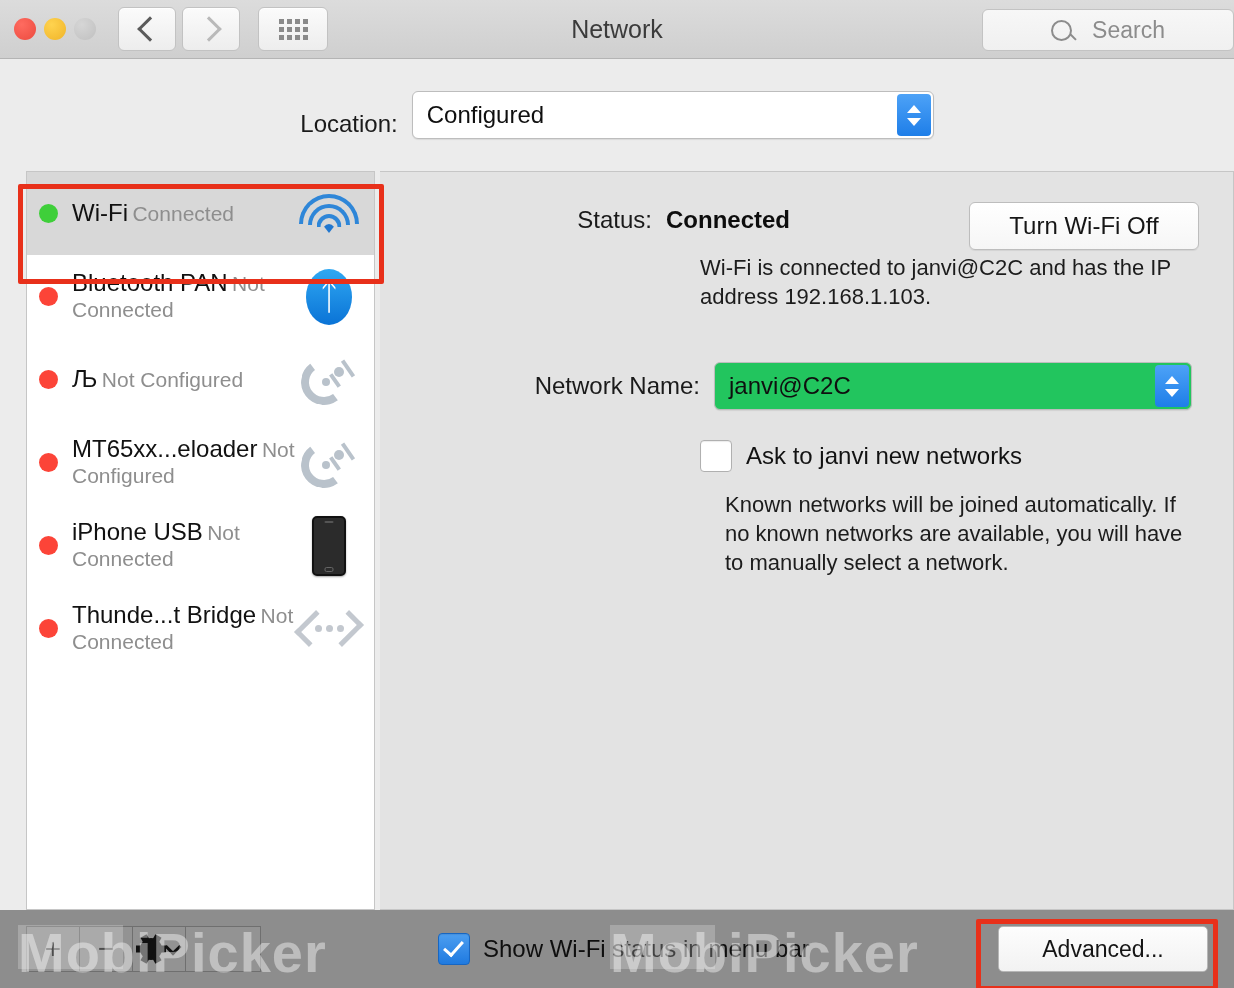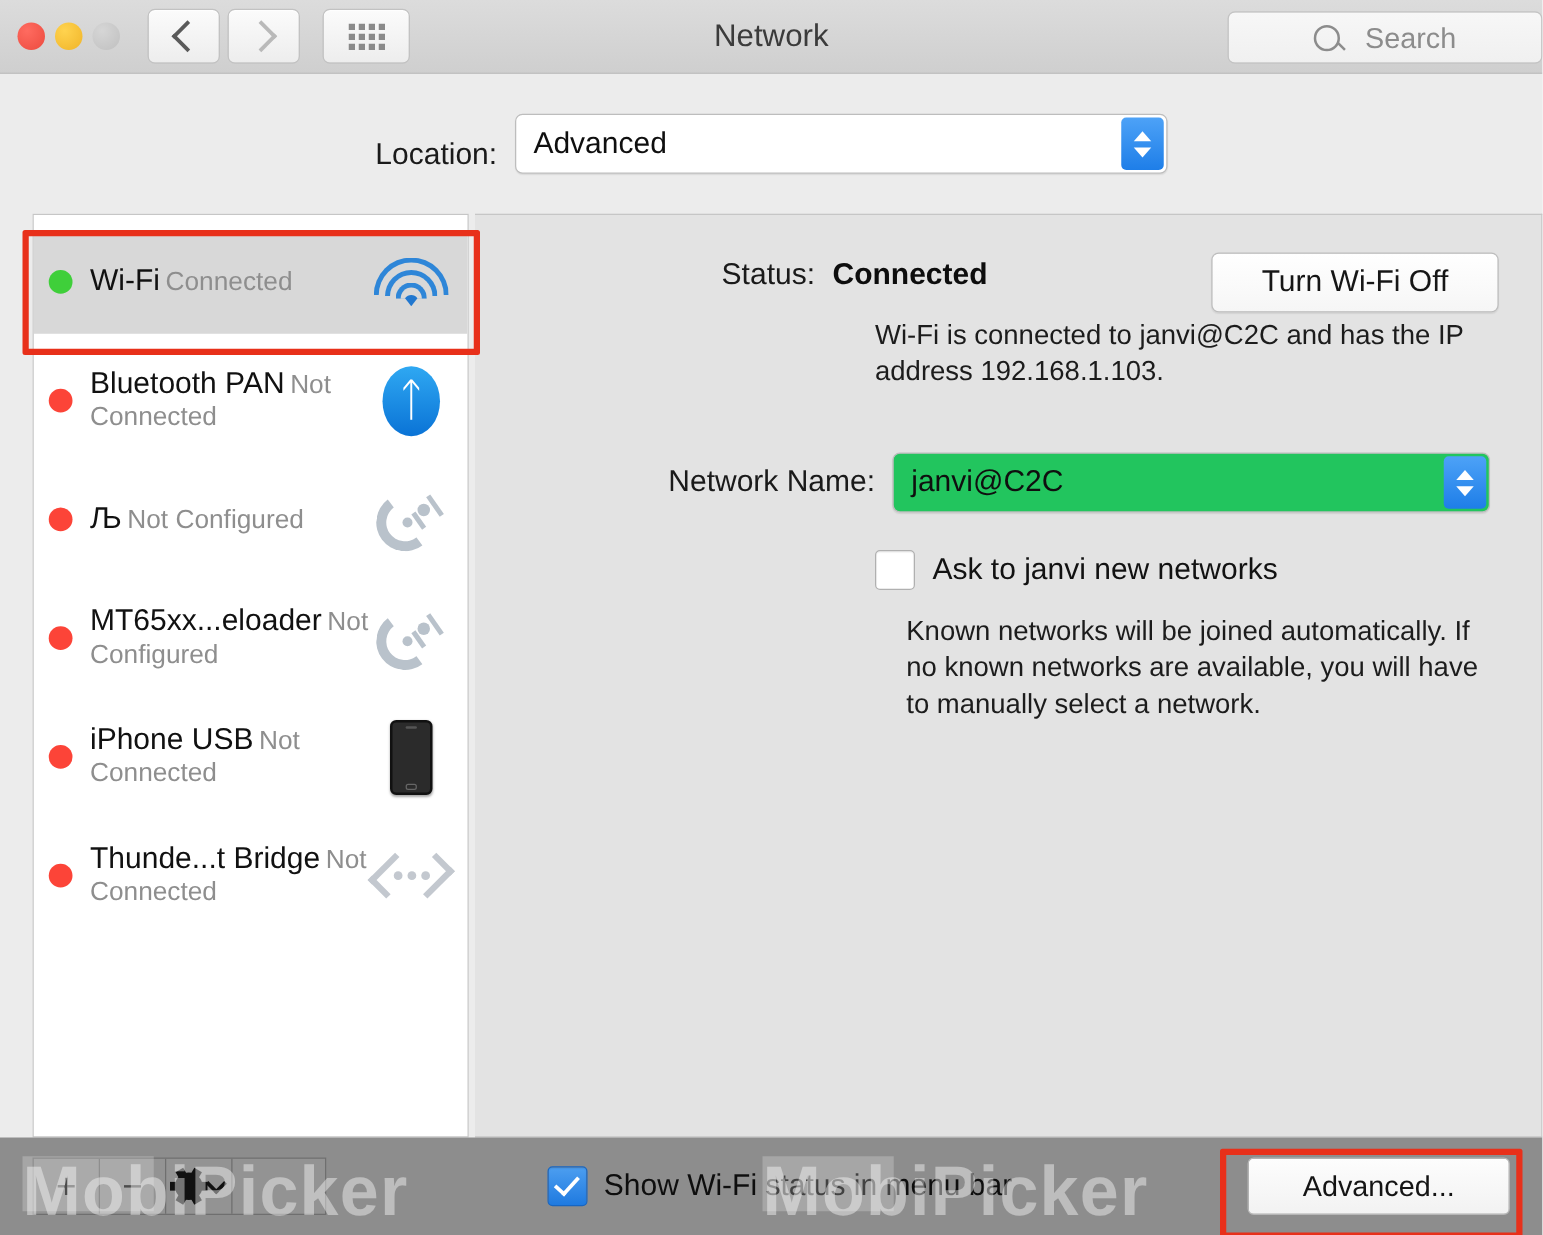--- a/index.html
+++ b/index.html
@@ -99,21 +99,20 @@
     margin-left: 26px;
     background: #ffffff;
     border: 1px solid #c6c6c6;
     overflow: hidden;
   }
   .srow {
     display: flex; align-items: center;
     height: 83px; padding: 0 14px 0 12px;
     box-sizing: border-box;
     position: relative;
-    margin-top: 12px;
   }
   .srow.selected { background: #d8d8d8; }
   .dot { width: 19px; height: 19px; border-radius: 50%; flex: 0 0 auto; margin-right: 14px; }
   .dot.green { background: #3fcf3a; }
   .dot.red   { background: #fc4438; }
   .stext { flex: 1; min-width: 0; }
   .sname {
     font-size: 24px; color: #111; line-height: 1.12;
     white-space: nowrap; overflow: hidden;
   }
@@ -321,21 +320,21 @@
     <div class="wintitle">Network</div>
     <div class="searchbox">
       <span class="mag"></span>
       <span class="searchph">Search</span>
     </div>
   </div>
 
   <div class="locrow">
     <span class="loclabel">Location:</span>
     <div class="popup">
-      <span class="val">Advanced</span>
+      <span class="val">Configured</span>
       <span class="stepper">
         <i class="sarrow up"></i>
           <i class="sarrow down"></i>
       </span>
     </div>
   </div>
 
   <div class="body">
 
     <div class="sidebar">

